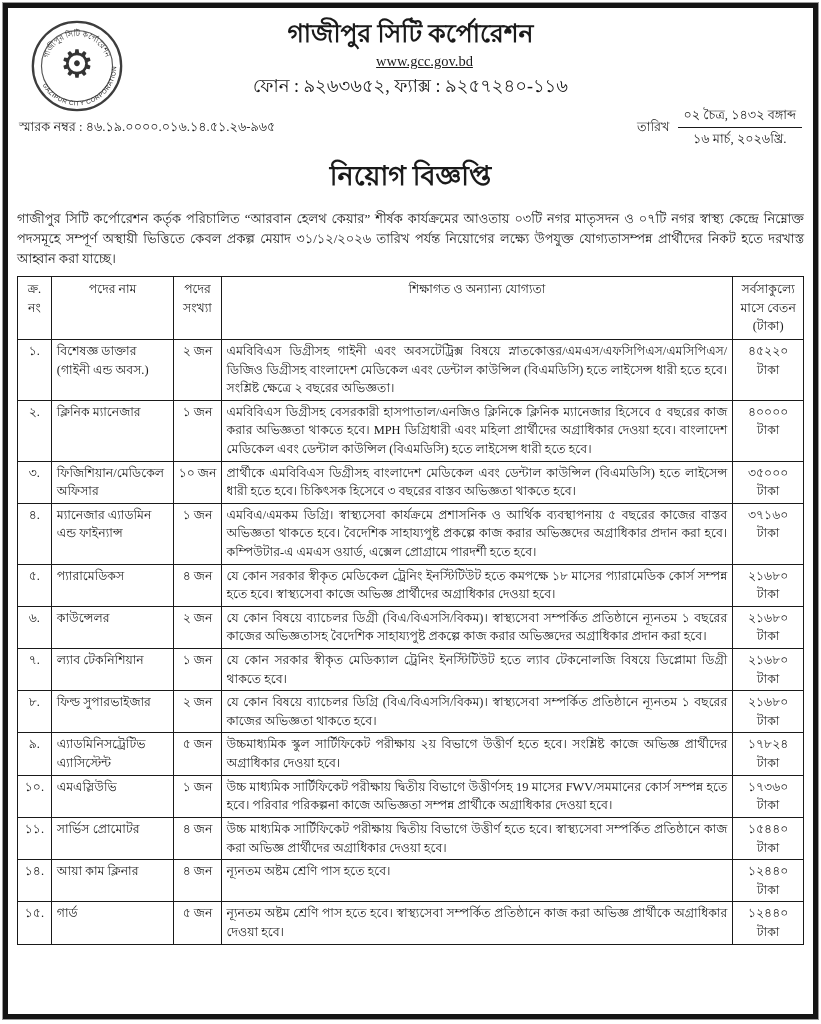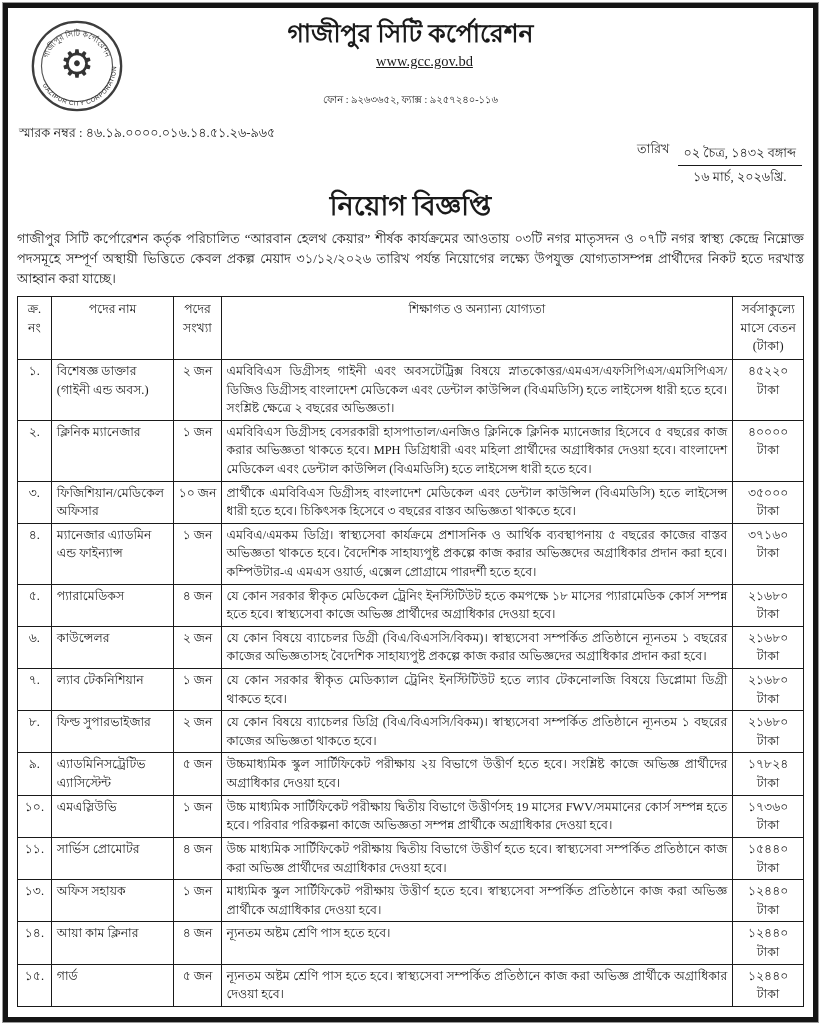--- a/index.html
+++ b/index.html
@@ -18,30 +18,30 @@
     position:relative;
     background:#fff;
   }
   
   .header { position:relative; min-height:108px; }
   .seal { position:absolute; left:12px; top:4px; width:96px; height:96px; }
   .head-center { text-align:center; padding-top:4px; }
   .org-name { font-size:25px; font-weight:bold; line-height:1.25; }
   .org-place { font-size:13.5px; margin-top:2px; }
   .website { font-size:14.5px; text-decoration:underline; color:#1a1a1a; display:inline-block; margin-top:4px; font-family:"Liberation Serif", serif;margin-left:28px; }
-  .phone-line { font-size:10px; margin-top:22px; }
+  .phone-line { font-size:18px; margin-top:2px; }
   .memo-row { display:flex; justify-content:space-between; align-items:flex-start; margin-top:2px; padding:0 2px; }
   .memo { font-size:12.8px; padding-top:12px; }
   .date-wrap { display:flex; align-items:center; gap:8px; font-size:12.8px; }
   .date-frac { text-align:center; }
-  .date-frac .top { border-bottom:1.2px solid #1a1a1a; padding:0 6px 1px 6px;margin-top:32px; }
+  .date-frac .top { border-bottom:1.2px solid #1a1a1a; padding:0 6px 1px 6px; }
   .date-frac .bot { padding-top:1px; }
   
-  .title { text-align:center; font-size:27px; font-weight:bold; margin-top:2px; line-height:1.2; }
-  .intro { font-size:13px; line-height:1.55; text-align:justify; margin-top:6px; }
+  .title { text-align:center; font-size:27px; font-weight:bold; margin-top:10px; line-height:1.2; }
+  .intro { font-size:13px; line-height:1.55; text-align:justify; margin-top:16px; }
   
   table { width:100%; border-collapse:collapse; margin-top:7px; }
   th, td { border:1.2px solid #1a1a1a; vertical-align:top; padding:2px 5px; font-size:12.4px; line-height:1.5; }
   th { font-weight:normal; text-align:center; padding:3px 2px; }
   td.c-sl { text-align:center; }
   td.c-count { text-align:center; padding:2px 2px; }
   td.c-qualification { text-align:justify; }
   td.c-salary { text-align:center; padding:2px 3px; }
   col.w-sl { width:4.3%; } col.w-post { width:15.6%; } col.w-count { width:6%; }
   col.w-qual { width:65.1%; } col.w-sal { width:9%; }
@@ -183,27 +183,20 @@
           <td class="c-salary">১৭৩৬০ টাকা</td>
         </tr>
         <tr>
           <td class="c-sl">১১.</td>
           <td class="c-post">সার্ভিস প্রোমোটর</td>
           <td class="c-count">৪ জন</td>
           <td class="c-qualification">উচ্চ মাধ্যমিক সার্টিফিকেট পরীক্ষায় দ্বিতীয় বিভাগে উত্তীর্ণ হতে হবে। স্বাস্থ্যসেবা সম্পর্কিত প্রতিষ্ঠানে কাজ করা অভিজ্ঞ প্রার্থীদের অগ্রাধিকার দেওয়া হবে।</td>
           <td class="c-salary">১৫৪৪০ টাকা</td>
         </tr>
         <tr>
-          <td class="c-sl">১৩.</td>
-          <td class="c-post">অফিস সহায়ক</td>
-          <td class="c-count">১ জন</td>
-          <td class="c-qualification">মাধ্যমিক স্কুল সার্টিফিকেট পরীক্ষায় উত্তীর্ণ হতে হবে। স্বাস্থ্যসেবা  সম্পর্কিত  প্রতিষ্ঠানে কাজ করা অভিজ্ঞ প্রার্থীকে অগ্রাধিকার দেওয়া হবে।</td>
-          <td class="c-salary">১২৪৪০ টাকা</td>
-        </tr>
-        <tr>
           <td class="c-sl">১৪.</td>
           <td class="c-post">আয়া কাম ক্লিনার</td>
           <td class="c-count">৪ জন</td>
           <td class="c-qualification">ন্যূনতম অষ্টম শ্রেণি পাস হতে হবে।</td>
           <td class="c-salary">১২৪৪০ টাকা</td>
         </tr>
         <tr>
           <td class="c-sl">১৫.</td>
           <td class="c-post">গার্ড</td>
           <td class="c-count">৫ জন</td>

